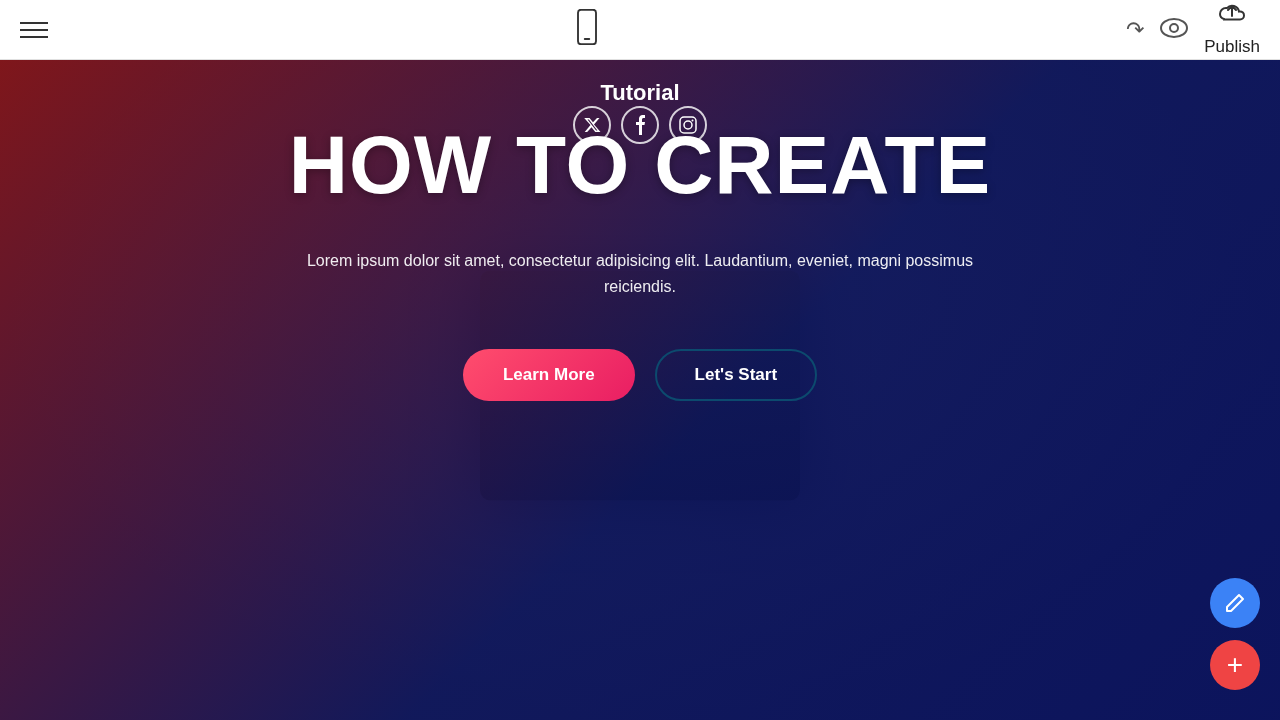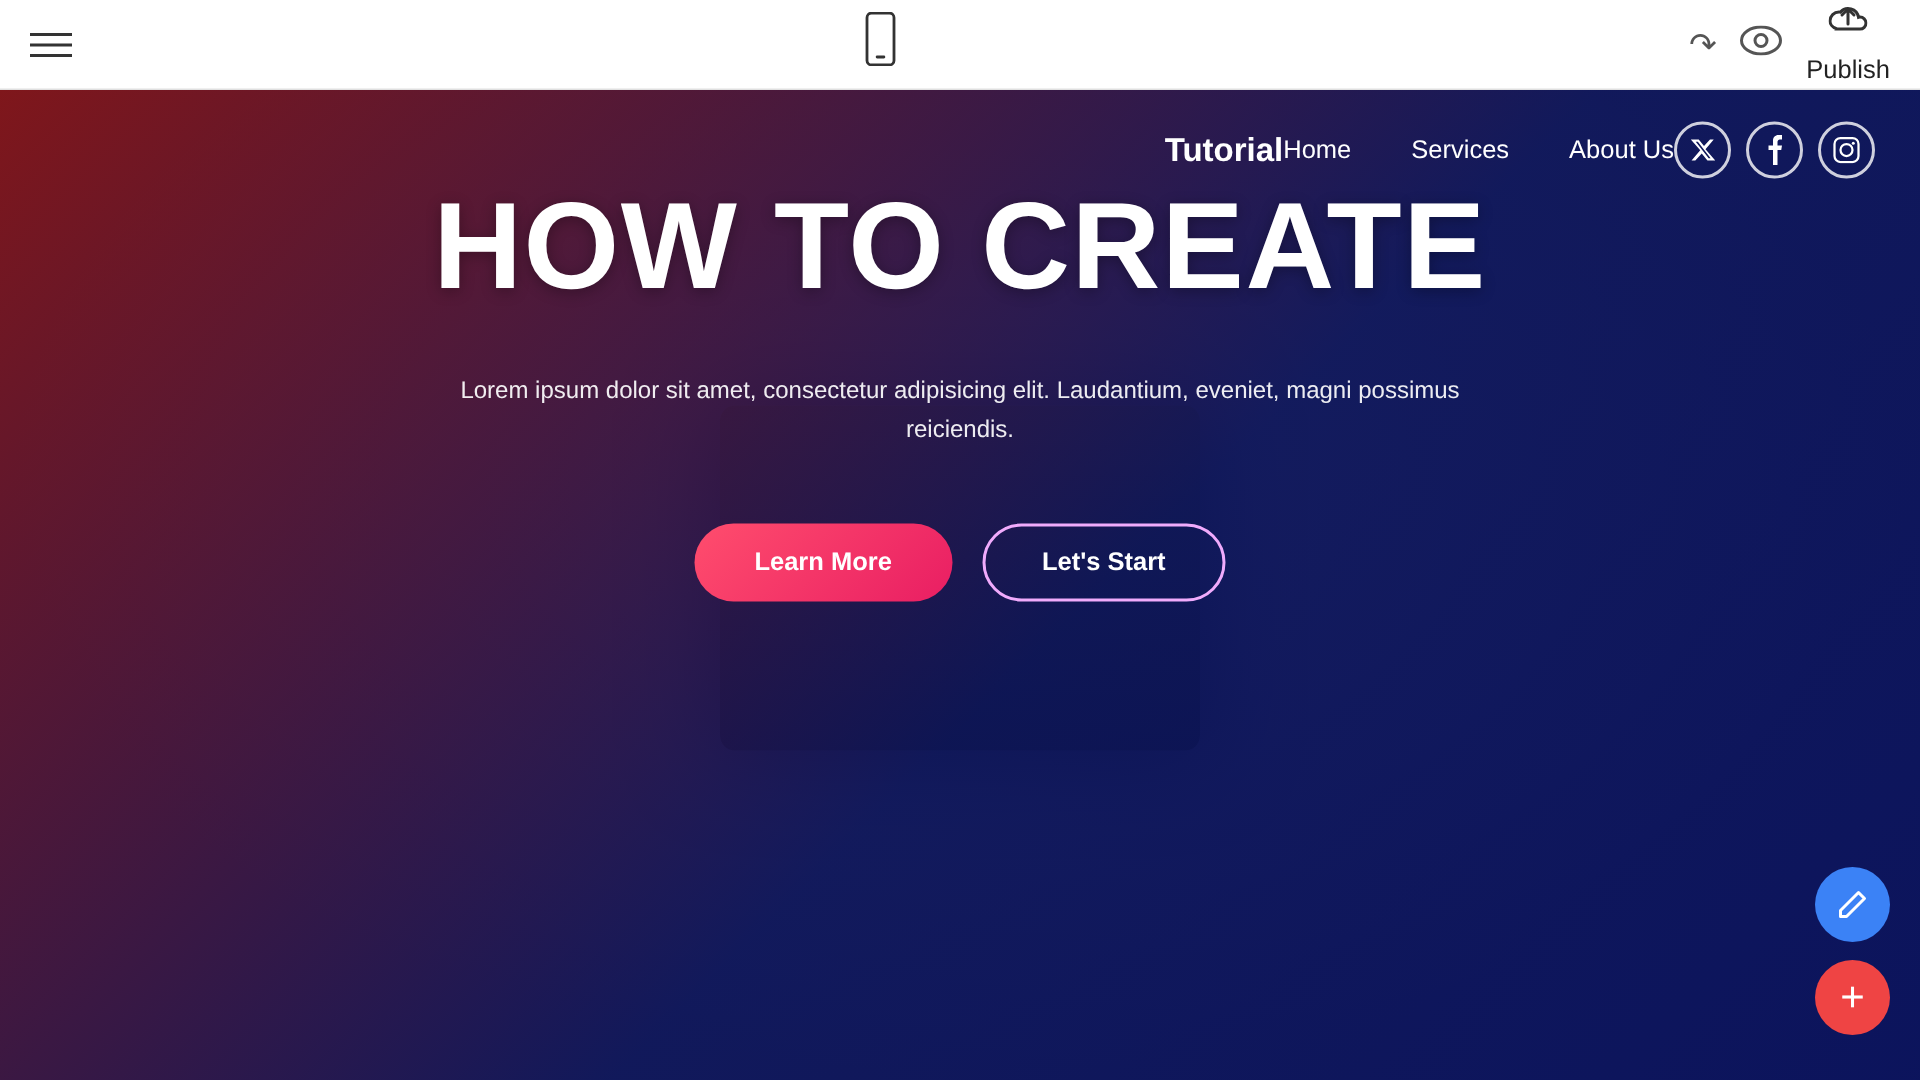--- a/index.html
+++ b/index.html
@@ -74,23 +74,24 @@
       background: linear-gradient(135deg, rgba(160, 15, 15, 0.72) 0%, rgba(10, 20, 100, 0.78) 55%, rgba(5, 15, 100, 0.82) 100%);
       z-index: 2;
     }
 
     
     .site-nav {
       position: relative;
       z-index: 10;
       display: flex;
       align-items: center;
-      justify-content: flex-end;
+      justify-content: flex-start;
       padding: 20px 30px;
       height: 80px;
+      flex-direction: column;
     }
 
     .site-logo {
       color: #fff;
       font-size: 22px;
       font-weight: 700;
     }
 
     .nav-links {
       display: flex;
@@ -172,21 +173,21 @@
       padding: 16px 40px;
       border-radius: 50px;
       font-size: 17px;
       font-weight: 700;
       cursor: pointer;
     }
 
     .btn-lets-start {
       background: transparent;
       color: #fff;
-      border: 2px solid #f0abfc;
+      border: 2px solid #0c4a6e;
       padding: 14px 38px;
       border-radius: 50px;
       font-size: 17px;
       font-weight: 600;
       cursor: pointer;
     }
 
     
     .fab-container {
       position: fixed;
@@ -298,25 +299,20 @@
   <div class="hero-bg">
 
     <div class="desk-bg"></div>
   </div>
 
   <div class="hero-overlay"></div>
 
   <nav class="site-nav">
     <div class="site-logo">Tutorial</div>
 
-    <div class="nav-links">
-      <a class="nav-link">Home</a>
-      <a class="nav-link">Services</a>
-      <a class="nav-link">About Us</a>
-    </div>
 
     <div class="social-icons">
       <div class="social-icon">
 
         <svg width="18" height="18" viewBox="0 0 18 18" fill="white">
           <path d="M14 2H16.5L11 8.5L17.5 16H12.3L8.5 11.3L4.2 16H1.7L7.5 9.1L1.2 2H6.5L10 6.3L14 2ZM13.1 14.5H14.4L5.9 3.5H4.5L13.1 14.5Z"></path>
         </svg>
       </div>
       <div class="social-icon">
         <svg width="12" height="20" viewBox="0 0 12 20" fill="white">

